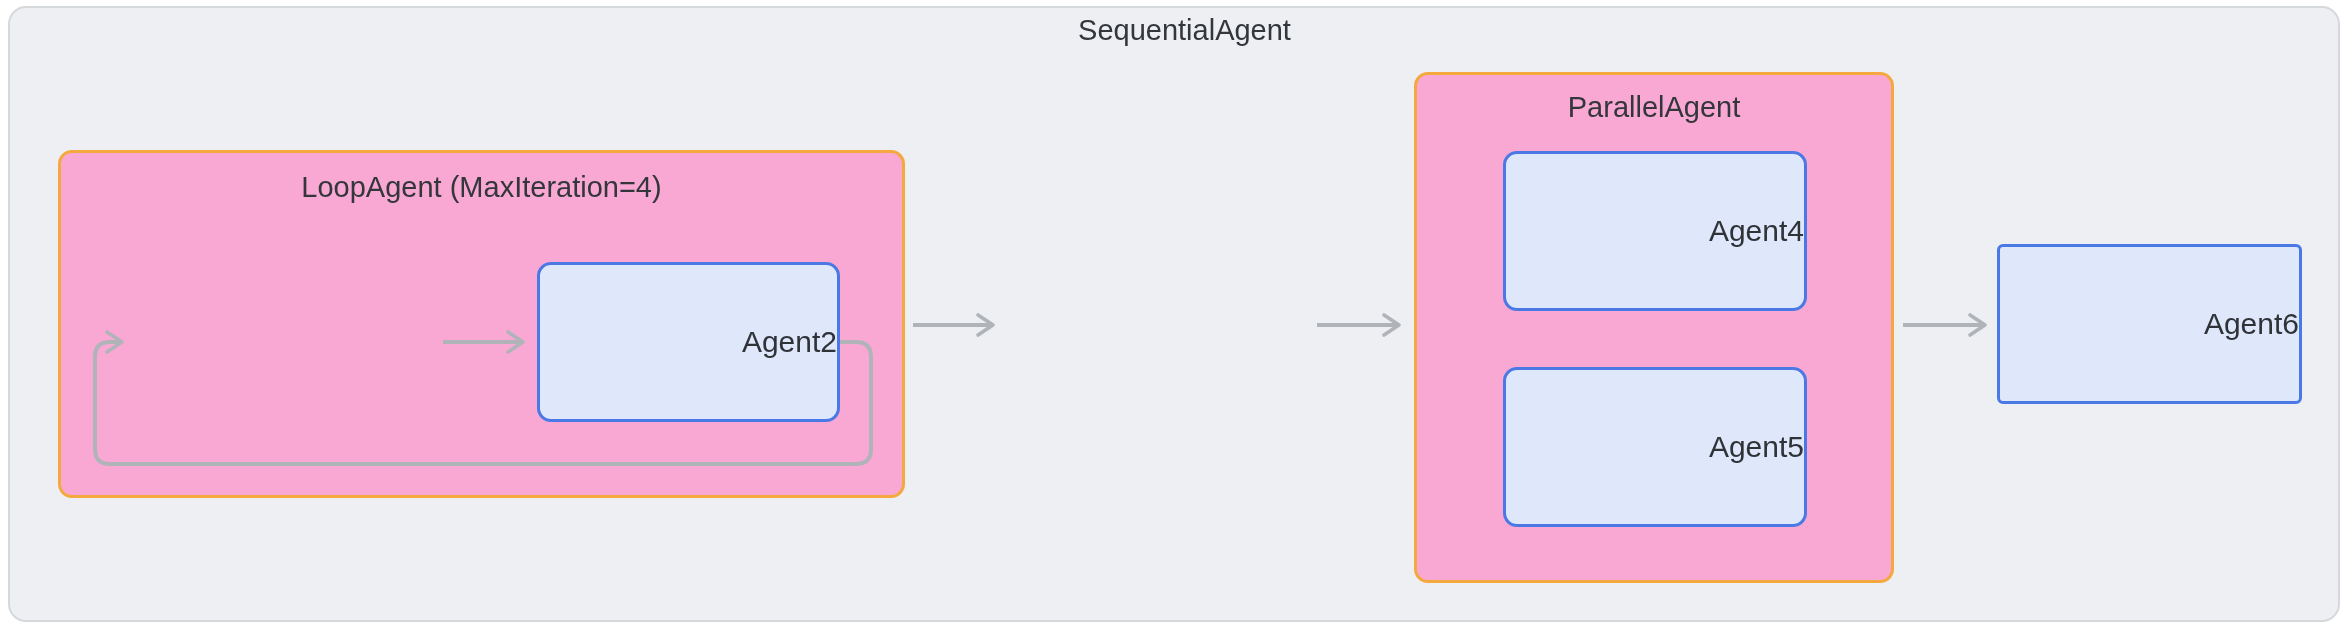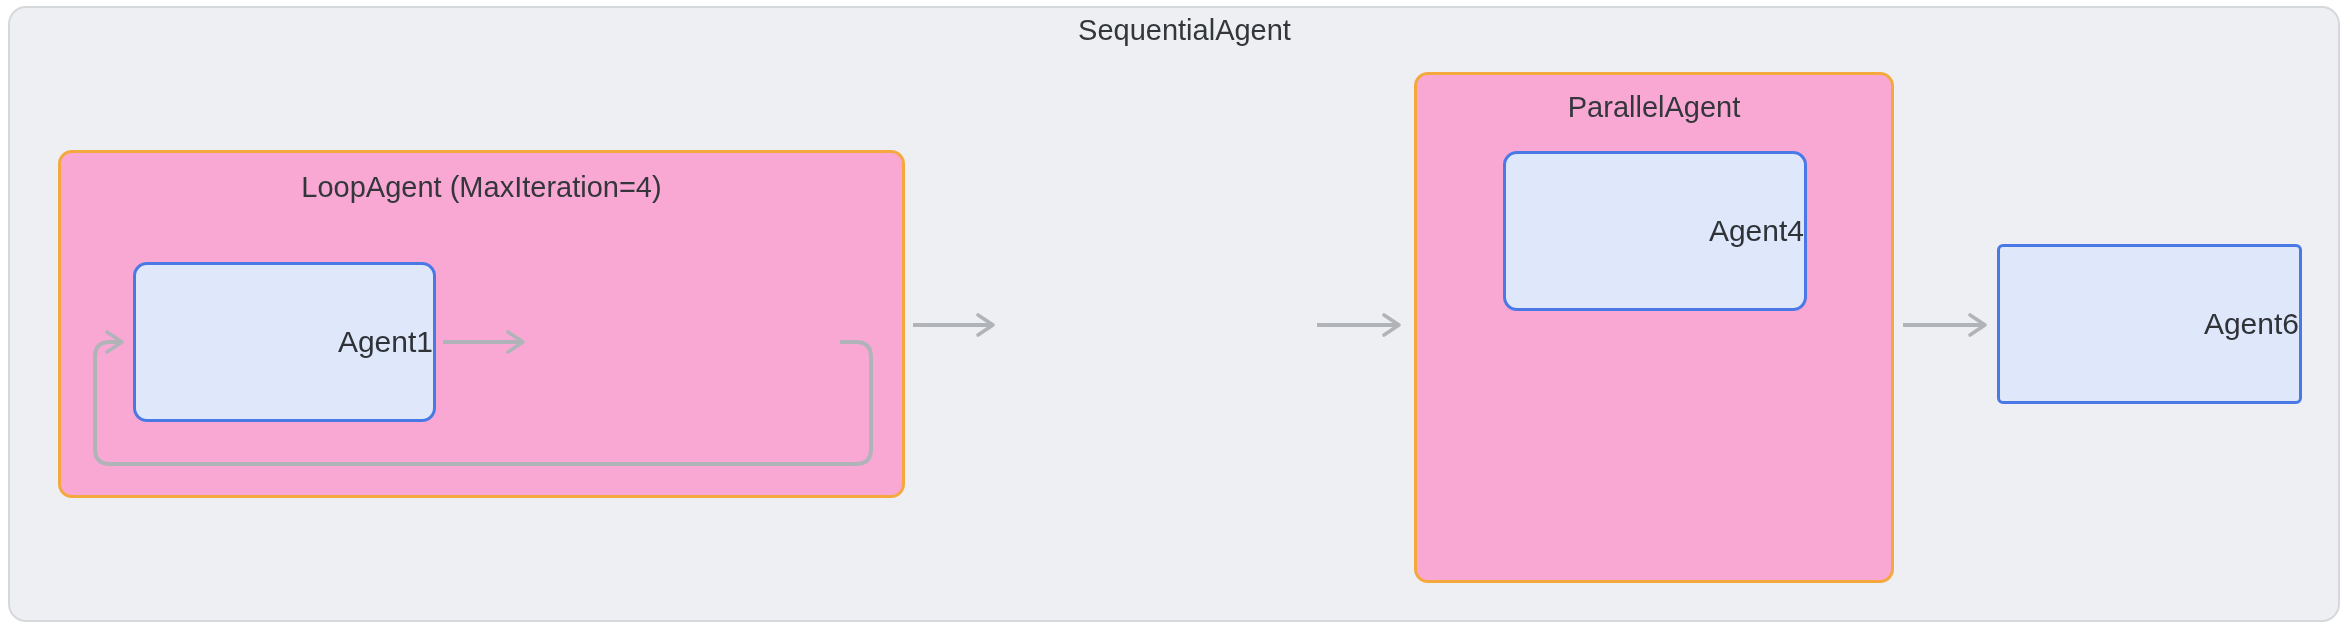--- a/index.html
+++ b/index.html
@@ -84,30 +84,33 @@
 <body>
 
 <div id="canvas">
 
   <div class="outer-container"></div>
 
   <div class="diagram-title">SequentialAgent</div>
 
   <div class="group-box" id="loop-agent-box">
     <div class="group-label">LoopAgent (MaxIteration=4)</div>
-    <div class="agent-node" id="node-agent1">
-      <span>Agent1</span>
+    <div class="agent-node" id="node-agent2">
+      <span>Agent2</span>
     </div>
   </div>
 
 
   <div class="group-box" id="parallel-agent-box">
     <div class="group-label">ParallelAgent</div>
     <div class="agent-node" id="node-agent4">
       <span>Agent4</span>
+    </div>
+    <div class="agent-node" id="node-agent5">
+      <span>Agent5</span>
     </div>
   </div>
 
   <div class="agent-node" id="node-agent6">
     <span>Agent6</span>
   </div>
 
   <svg id="arrow-layer" viewBox="0 0 2352 632" xmlns="http://www.w3.org/2000/svg" aria-hidden="true">
     <defs>
       <marker id="chev" markerWidth="28" markerHeight="28" refX="18" refY="13" orient="auto" markerUnits="userSpaceOnUse">

